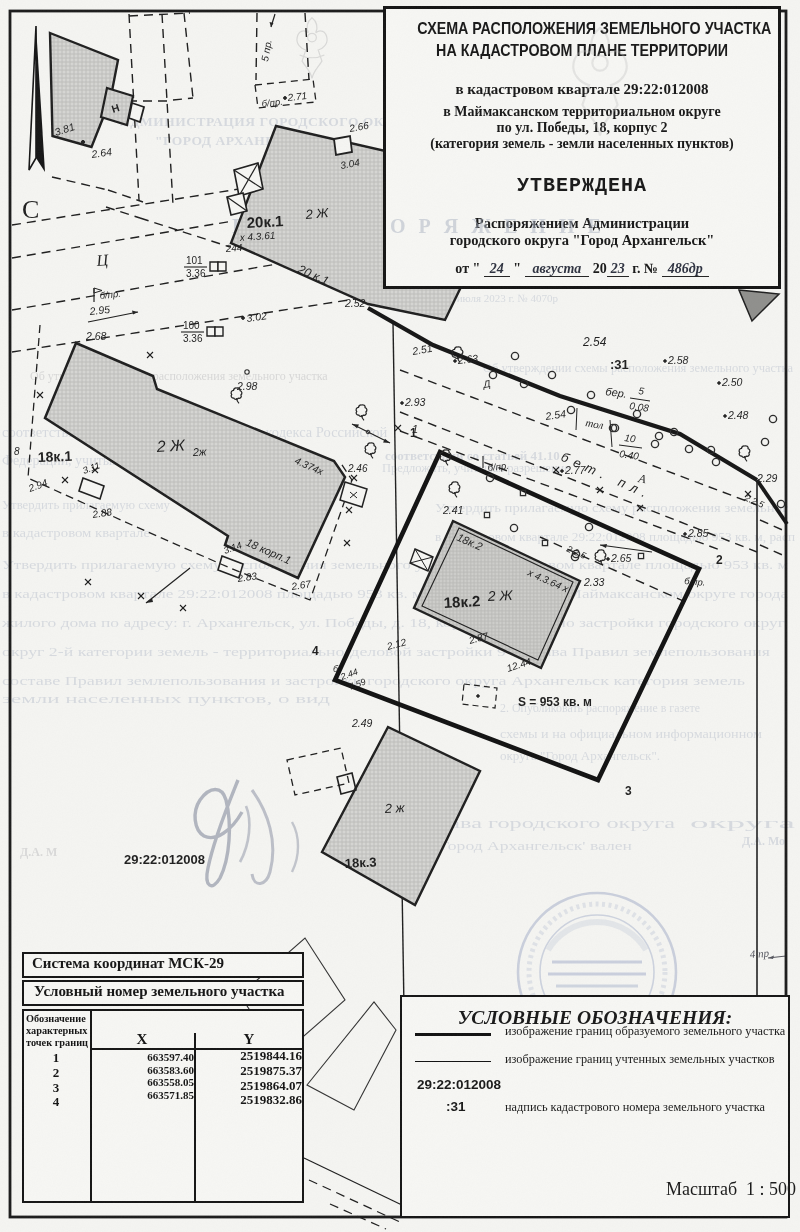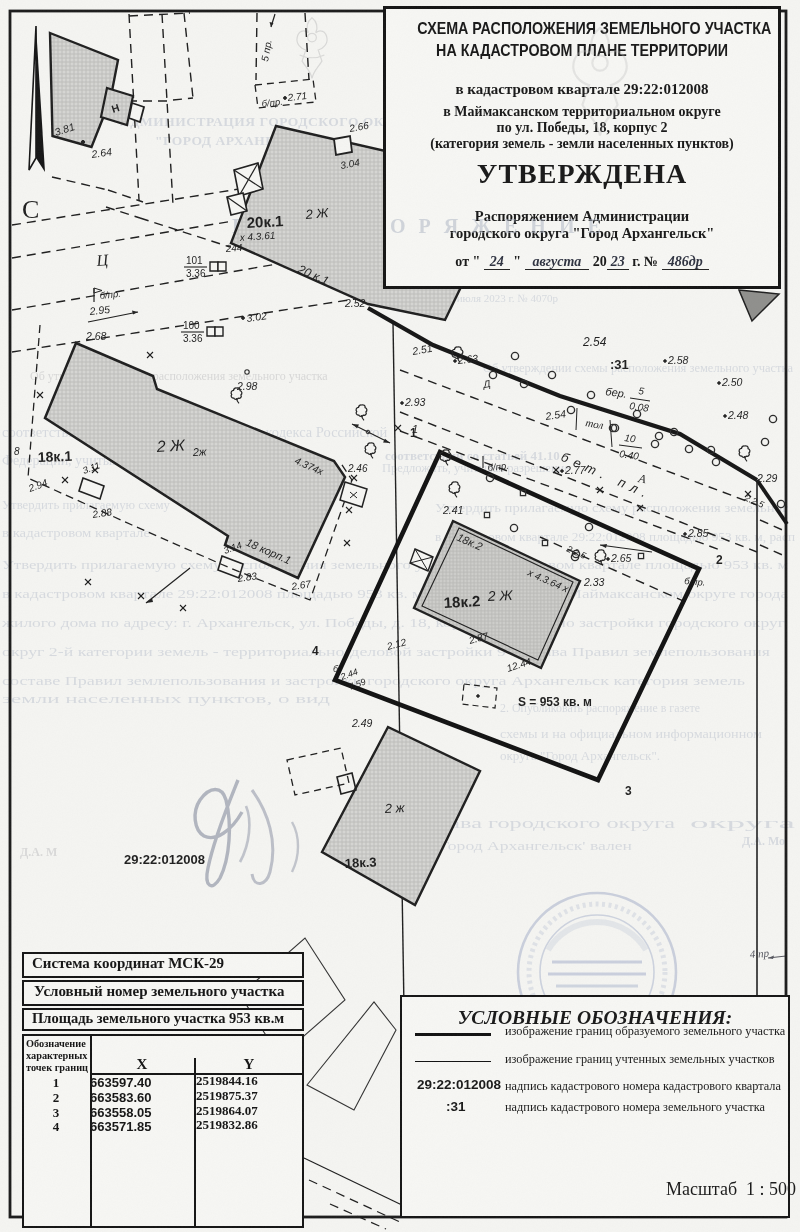--- a/index.html
+++ b/index.html
@@ -366,62 +366,60 @@
 </svg>
 
 <div style="position:absolute;left:383px;top:6px;width:392px;height:277px;background:#f7f7f4;border:3px solid #141414;z-index:5;text-align:center;color:#181818">
 
   <div style="margin-top:9px;font-family:'Liberation Sans',sans-serif;font-weight:bold;font-size:17px;line-height:1.27;white-space:nowrap;transform:scaleX(0.84);transform-origin:center top">СХЕМА РАСПОЛОЖЕНИЯ ЗЕМЕЛЬНОГО УЧАСТКА<br>НА КАДАСТРОВОМ ПЛАНЕ ТЕРРИТОРИИ</div>
 
   <div style="margin-top:20px;font-family:'Liberation Serif',serif;font-weight:bold;font-size:15px">в кадастровом квартале 29:22:012008</div>
 
   <div style="margin-top:6px;font-family:'Liberation Serif',serif;font-weight:bold;font-size:14px;line-height:1.12">в Маймаксанском территориальном округе<br>по ул. Победы, 18, корпус 2<br>(категория земель - земли населенных пунктов)</div>
 
-  <div style="margin-top:7px;font-family:Liberation Serif, serif;font-weight:bold;font-size:28px;letter-spacing:1px">УТВЕРЖДЕНА</div>
+  <div style="margin-top:23px;font-family:Liberation Mono, monospace;font-weight:bold;font-size:20px;letter-spacing:1px">УТВЕРЖДЕНА</div>
 
   <div style="margin-top:18px;font-family:'Liberation Serif',serif;font-weight:bold;font-size:14.5px;line-height:1.15">Распоряжением Администрации<br>городского округа "Город Архангельск"</div>
 
   <div style="margin-top:12px;font-family:'Liberation Serif',serif;font-weight:bold;font-size:14px">от " <span style="font-style:italic;border-bottom:1.5px solid #222;padding:0 6px;color:#2e3240">24</span> " <span style="font-style:italic;border-bottom:1.5px solid #222;padding:0 8px;color:#2e3240">августа</span> 20<span style="font-style:italic;border-bottom:1.5px solid #222;padding:0 4px;color:#2e3240">23</span> г. № <span style="font-style:italic;border-bottom:1.5px solid #222;padding:0 6px;color:#2e3240">486др</span></div>
 </div>
 
 <div style="position:absolute;left:400px;top:995px;width:386px;height:219px;background:#f7f7f4;border:2.5px solid #141414;z-index:5;color:#181818">
 
   <div style="text-align:center;margin-top:10px;font-family:'Liberation Serif',serif;font-weight:bold;font-style:italic;font-size:19.5px">УСЛОВНЫЕ ОБОЗНАЧЕНИЯ:</div>
 
   <div style="position:absolute;left:13px;top:36px;width:76px;border-top:3px solid #111"></div>
   <div style="position:absolute;left:103px;top:27px;font-family:'Liberation Serif',serif;font-size:12.3px">изображение границ образуемого земельного участка</div>
 
   <div style="position:absolute;left:13px;top:64px;width:76px;border-top:1.7px solid #111"></div>
   <div style="position:absolute;left:103px;top:55px;font-family:'Liberation Serif',serif;font-size:12.3px">изображение границ учтенных земельных участков</div>
 
   <div style="position:absolute;left:15px;top:80px;font-family:'Liberation Sans',sans-serif;font-weight:bold;font-size:13.5px">29:22:012008</div>
-  <div style="position:absolute;left:103px;top:82px;font-family:'Liberation Serif',serif;font-size:12.3px">надпись кадастрового номера кадастрового квартала</div>
 
   <div style="position:absolute;left:44px;top:102px;font-family:'Liberation Sans',sans-serif;font-weight:bold;font-size:13.5px">:31</div>
   <div style="position:absolute;left:103px;top:103px;font-family:'Liberation Serif',serif;font-size:12.3px">надпись кадастрового номера земельного участка</div>
 
   <div style="position:absolute;left:264px;top:182px;font-family:'Liberation Serif',serif;font-size:18px;white-space:nowrap">Масштаб&nbsp;&nbsp;1 : 500</div>
 </div>
 
 <div style="position:absolute;left:22px;top:952px;width:282px;height:270px;z-index:5;color:#141414">
 
   <div style="height:21px;background:#f7f7f4;border:2px solid #141414;font-family:'Liberation Serif',serif;font-weight:bold;font-size:15px;padding:1px 10px 0 8px">Система координат МСК-29</div>
 
   <div style="height:21px;background:#f7f7f4;border:2px solid #141414;margin-top:2px;font-family:'Liberation Serif',serif;font-weight:bold;font-size:15px;padding:1px 0 0 10px">Условный номер земельного участка</div>
 
-  <div style="height:19px;background:#f7f7f4;border:2px solid #141414;margin-top:2px;font-family:'Liberation Serif',serif;font-weight:bold;font-size:14.5px;padding:0 0 0 8px">Площадь земельного участка 953 кв.м</div>
 
   <div style="position:relative;height:190px;background:#f7f7f4;border:2px solid #141414;margin-top:3px">
     <div style="position:absolute;left:0;top:0;width:64px;height:100%;border-right:2px solid #141414;font-family:'Liberation Serif',serif;font-weight:bold;font-size:10.3px;line-height:1.18;padding:2px 0 0 2px">Обозначение<br>характерных<br>точек границ</div>
     <div style="position:absolute;left:66px;top:22px;width:104px;height:16px;border-right:2px solid #141414"></div>
     <div style="position:absolute;left:66px;top:20px;width:104px;text-align:center;font-family:'Liberation Serif',serif;font-weight:bold;font-size:15px;border-bottom:2px solid #141414;height:17px">X</div>
     <div style="position:absolute;left:172px;top:20px;right:0;text-align:center;font-family:'Liberation Serif',serif;font-weight:bold;font-size:15px;border-bottom:2px solid #141414;height:17px">Y</div>
     <div style="position:absolute;left:0;top:40px;width:64px;text-align:center;font-family:'Liberation Serif',serif;font-weight:bold;font-size:13px;line-height:1.14">1<br>2<br>3<br>4</div>
-    <div style="position:absolute;left:66px;top:40px;width:104px;text-align:left;font-family:Liberation Sans, sans-serif;font-weight:bold;font-size:13px;line-height:1.14">663597.40<br>663583.60<br>663558.05<br>663571.85</div>
-    <div style="position:absolute;left:172px;top:38px;right:0;text-align:left;font-family:'Liberation Serif',serif;font-weight:bold;font-size:13px;line-height:1.14">2519844.16<br>2519875.37<br>2519864.07<br>2519832.86</div>
+    <div style="position:absolute;left:66px;top:40px;width:104px;text-align:right;font-family:Liberation Serif, serif;font-weight:bold;font-size:11px;line-height:1.14">663597.40<br>663583.60<br>663558.05<br>663571.85</div>
+    <div style="position:absolute;left:172px;top:38px;right:0;text-align:right;font-family:'Liberation Serif',serif;font-weight:bold;font-size:13px;line-height:1.14">2519844.16<br>2519875.37<br>2519864.07<br>2519832.86</div>
     <div style="position:absolute;left:66px;top:38px;width:104px;height:152px;border-right:2px solid #141414"></div>
   </div>
 </div>
 
 <svg style="position:absolute;left:0;top:0;z-index:9;pointer-events:none" width="800" height="1232" viewBox="0 0 800 1232">
  <defs>
       <filter id="grain">
         <feTurbulence type="fractalNoise" baseFrequency="0.8" numOctaves="2"></feTurbulence>
         <feColorMatrix type="matrix" values="0 0 0 0 0.45 0 0 0 0 0.45 0 0 0 0 0.45 0 0 0 0.5 0"></feColorMatrix>
       </filter>

